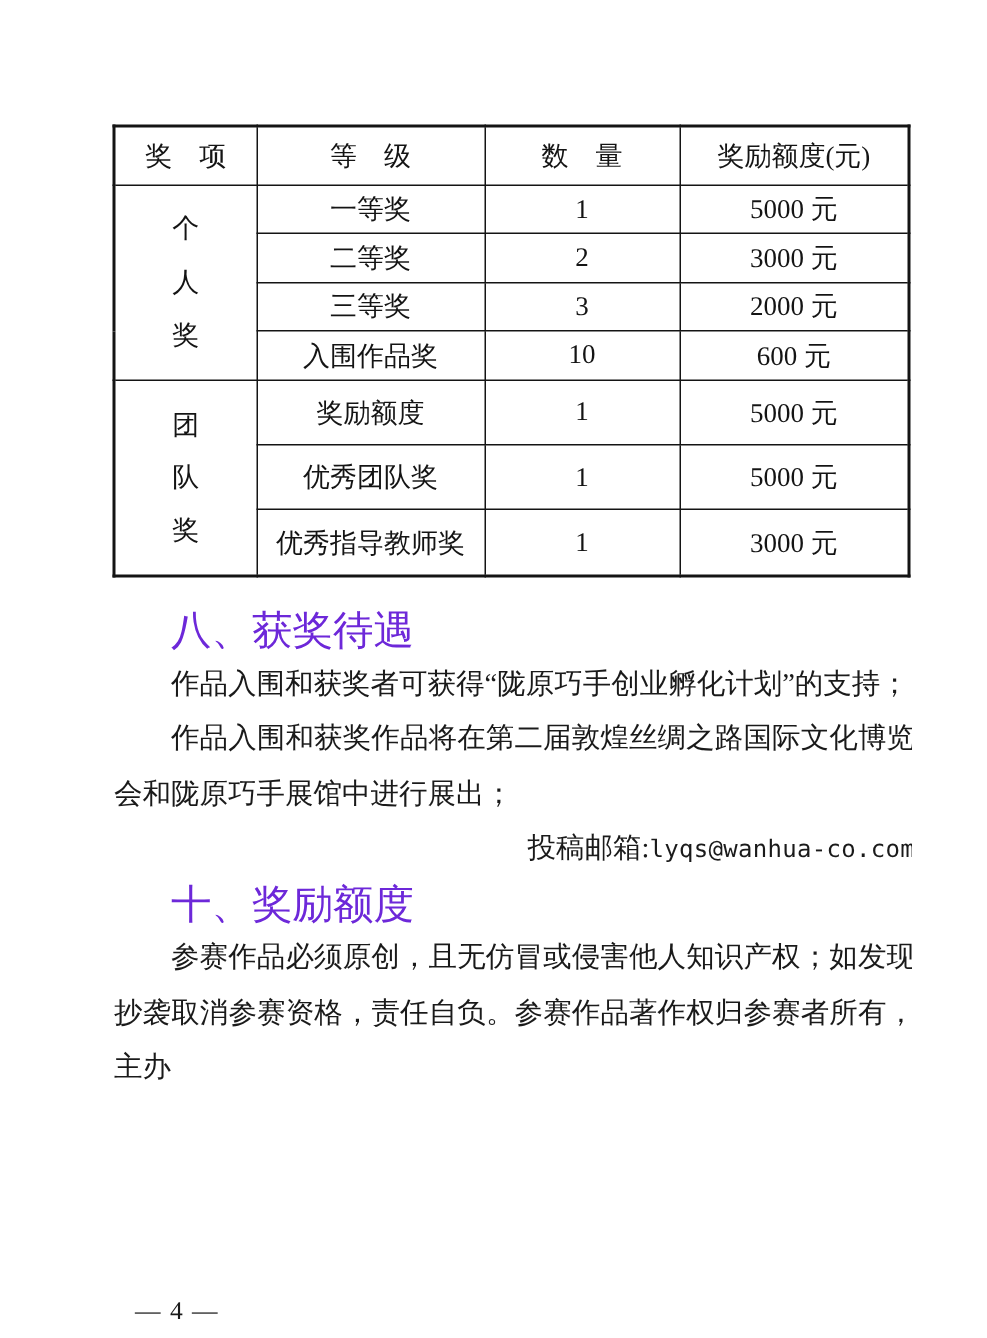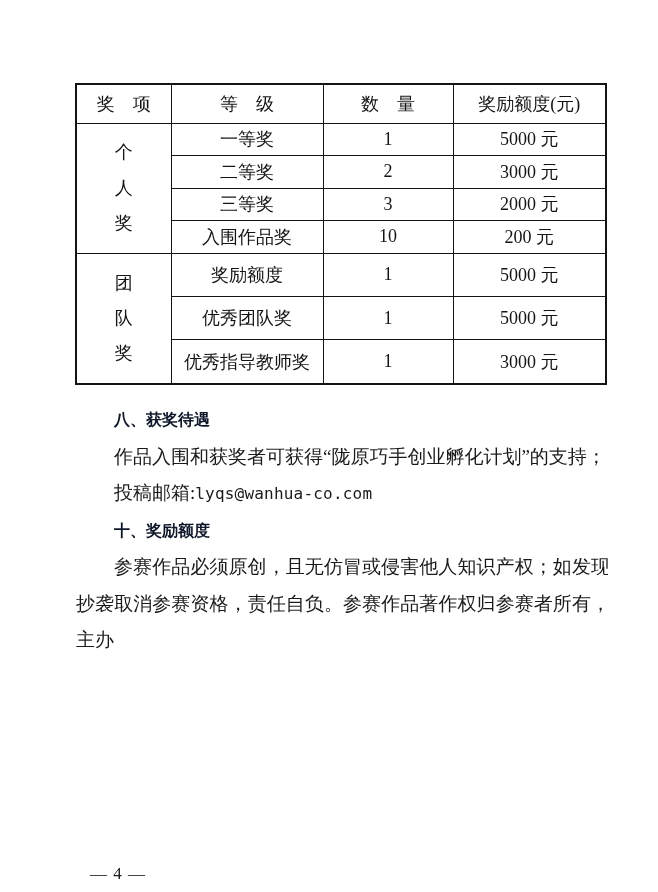--- a/index.html
+++ b/index.html
@@ -47,33 +47,33 @@
     position: absolute;
     left: 76px;
     top: 402px;
     width: 534px;
     font-size: 19px;
     line-height: 36.5px;
     color: #1a1a1a;
   }
   .sec-heading {
     margin: 0;
-    font-size: 16px;
-    font-weight: bold;
+    font-size: 27px;
+    font-weight: normal;
     font-family: "Liberation Sans", "DejaVu Sans", sans-serif;
     text-indent: 38px;
     line-height: 36.5px;
-    color: #0f172a;
+    color: #6d28d9;
   }
   .body-para {
     margin: 0;
     text-indent: 38px;
     text-align: justify;
   }
-  .email-line { text-align: left; }
+  .email-line { text-align: right; }
   .email {
     font-family: "DejaVu Sans Mono", "Liberation Mono", monospace;
     font-size: 16px;
     letter-spacing: 0.2px;
   }
 
   
   .footer {
     position: absolute;
     left: 90px;
@@ -118,21 +118,21 @@
         <td>3000 元</td>
       </tr>
       <tr>
         <td>三等奖</td>
         <td>3</td>
         <td>2000 元</td>
       </tr>
       <tr>
         <td>入围作品奖</td>
         <td>10</td>
-        <td>200 元</td>
+        <td>600 元</td>
       </tr>
       <tr>
         <td class="group-label" rowspan="3">团
 队
 奖</td>
         <td>奖励额度</td>
         <td>1</td>
         <td>5000 元</td>
       </tr>
       <tr>
@@ -146,20 +146,21 @@
         <td>3000 元</td>
       </tr>
     </tbody>
   </table>
 
   <div class="content">
 
     <section>
       <h2 class="sec-heading">八、获奖待遇</h2>
       <p class="body-para">作品入围和获奖者可获得“陇原巧手创业孵化计划”的支持；</p>
+      <p class="body-para">作品入围和获奖作品将在第二届敦煌丝绸之路国际文化博览会和陇原巧手展馆中进行展出；</p>
     </section>
 
     <section>
       <p class="body-para email-line"><span>投稿邮箱:</span><span class="email">lyqs@wanhua-co.com</span></p>
     </section>
 
     <section>
       <h2 class="sec-heading">十、奖励额度</h2>
       <p class="body-para">参赛作品必须原创，且无仿冒或侵害他人知识产权；如发现抄袭取消参赛资格，责任自负。参赛作品著作权归参赛者所有，主办</p>
     </section>

